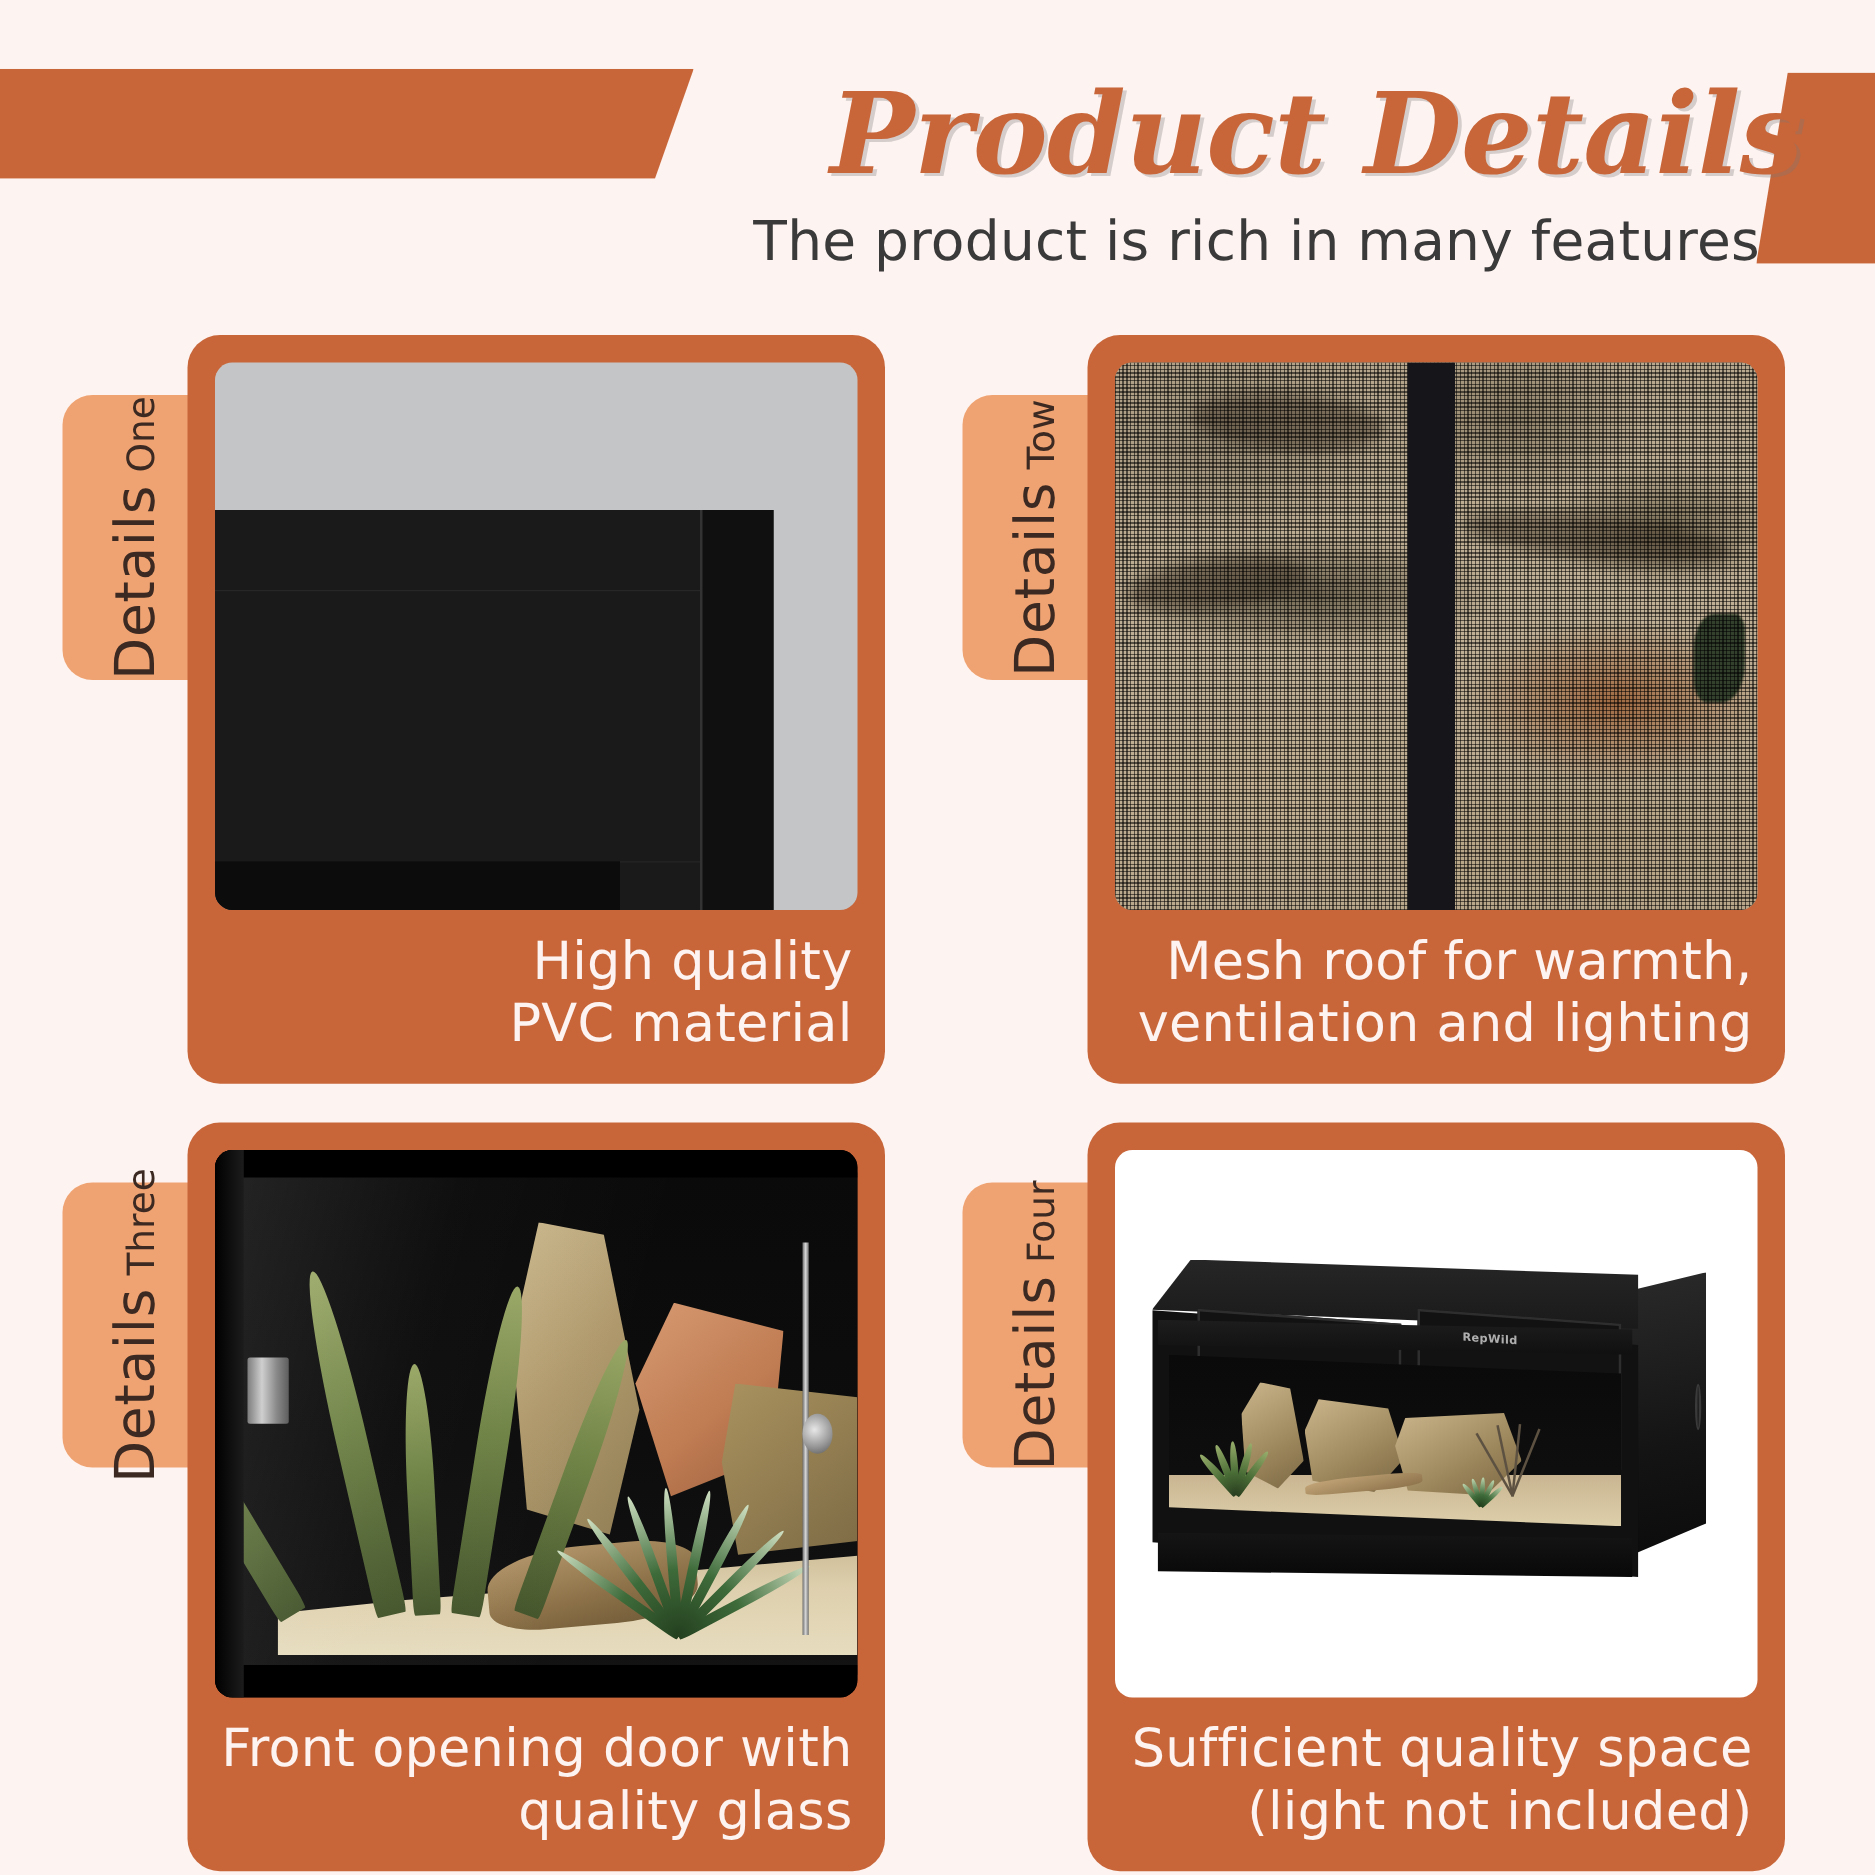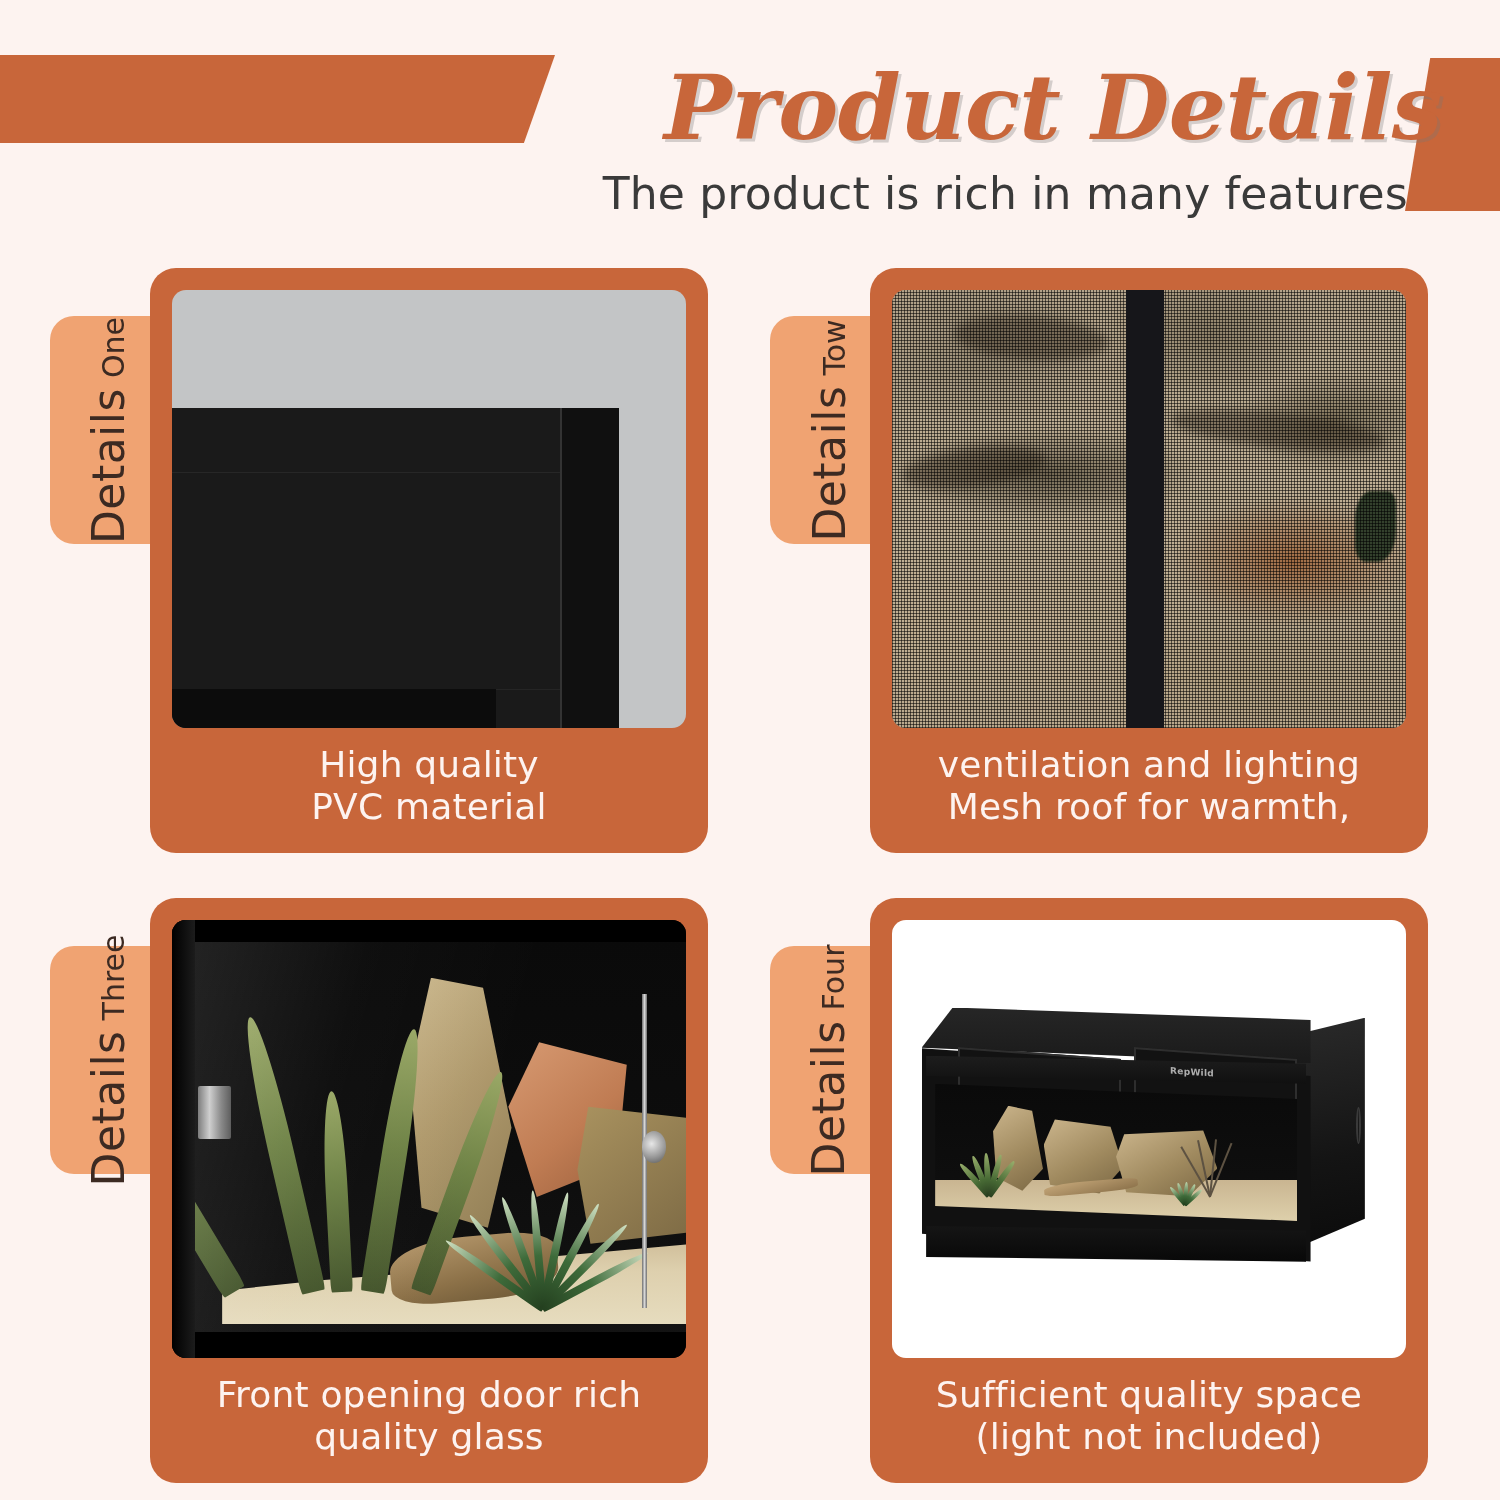--- a/index.html
+++ b/index.html
@@ -121,24 +121,24 @@
     width: 514px;
     height: 438px;
     border-radius: 14px;
     overflow: hidden;
     position: relative;
     background: #000;
   }
   .card-caption {
     font-family: "DejaVu Sans", sans-serif;
     color: #FDF3F0;
-    font-size: 36px;
+    font-size: 42px;
     font-weight: 400;
     line-height: 1.18;
-    text-align: center;
+    text-align: right;
     padding: 16px 4px 24px 4px;
     letter-spacing: 0.2px;
   }
 
   
   .m-pvc { background: #C3C5C6; }
   .m-pvc .slab {
     position: absolute;
     left: 0; top: 27%;
     width: 75.5%; height: 73%;
@@ -509,22 +509,22 @@
         <div class="scene">
           <div class="shade-a"></div>
           <div class="shade-b"></div>
           <div class="shade-c"></div>
           <div class="greenbit"></div>
         </div>
         <div class="mesh"></div>
         <div class="divider"></div>
       </div>
       <div class="card-caption">
+        <div>Mesh roof  for  warmth,</div>
         <div>ventilation and lighting</div>
-        <div>Mesh roof  for  warmth,</div>
       </div>
     </div>
   </div>
 
   <div class="cell cell-2">
     <div class="badge">
       <div class="badge-inner">
         <span class="badge-main">Details</span>
         <span class="badge-num">Three</span>
       </div>
@@ -555,21 +555,21 @@
           <div class="rod"></div>
           <div class="hinge"></div>
         </div>
         <div class="glass-sheen"></div>
         <div class="frame-top"></div>
         <div class="frame-bot"></div>
         <div class="frame-left"></div>
         <div class="handle"></div>
       </div>
       <div class="card-caption">
-        <div>Front opening door rich</div>
+        <div>Front opening door with</div>
         <div>quality glass</div>
       </div>
     </div>
   </div>
 
   <div class="cell cell-3">
     <div class="badge">
       <div class="badge-inner">
         <span class="badge-main">Details</span>
         <span class="badge-num">Four</span>

